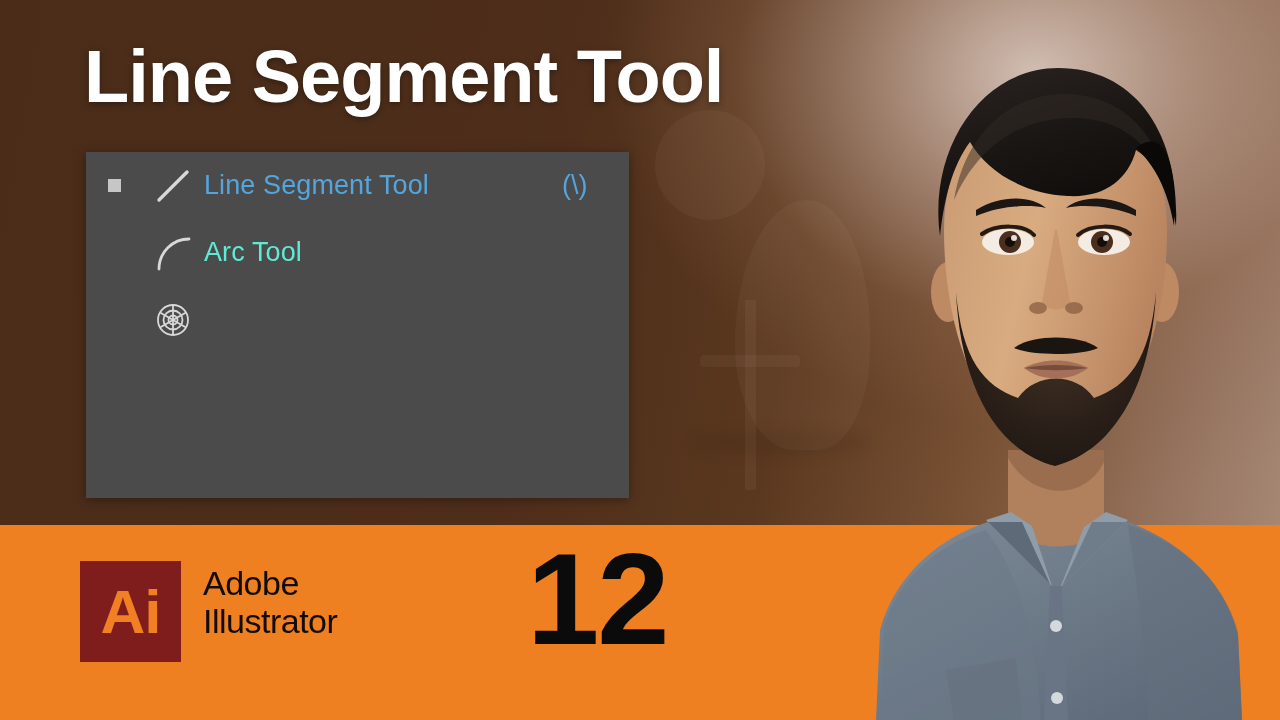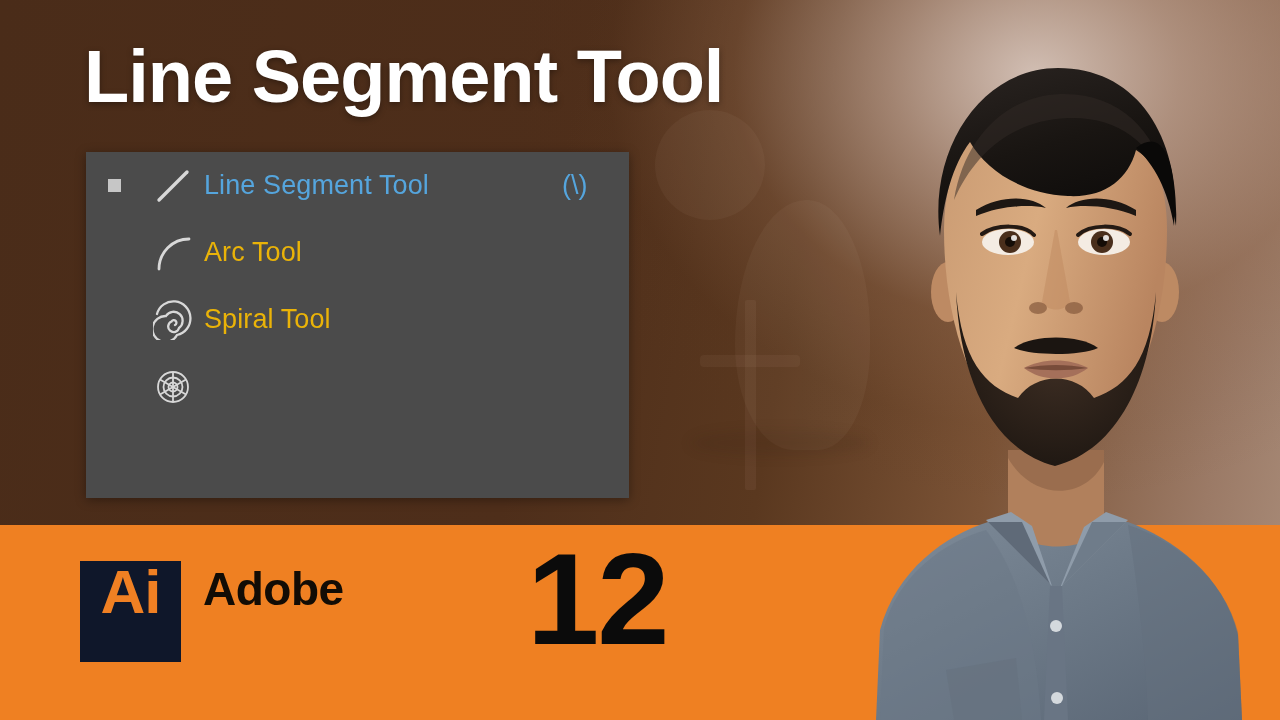--- a/index.html
+++ b/index.html
@@ -59,46 +59,46 @@
     position:relative; height:67px;
     display:flex; align-items:center;
   }
   .bullet-cell { width:56px; display:flex; justify-content:center; align-items:center; }
   .bullet {
     width:13px; height:13px; background:#c6c6c6; display:block;
   }
   .icon-cell { width:62px; display:flex; justify-content:center; align-items:center; }
   .icon-cell svg { display:block; }
   .lbl {
-    font-size:27px; color:#eab308; white-space:nowrap; letter-spacing:0.1px;
+    font-size:27px; color:#5eead4; white-space:nowrap; letter-spacing:0.1px;
   }
   .row.active .lbl { color:#55a5dd; }
   .shortcut {
     position:absolute; left:476px; font-size:27px; color:#55a5dd; white-space:nowrap;
   }
 
   
   #orangebar {
     position:absolute; left:0; top:525px; width:1280px; height:195px;
     background:#ef8022;
   }
 
   
   #ai-logo {
     position:absolute; left:80px; top:561px; width:101px; height:101px;
-    background:#0f172a;
-    display:flex; align-items:flex-start; justify-content:center;
+    background:#7f1d1d;
+    display:flex; align-items:center; justify-content:center;
   }
   #ai-logo-text {
     font-size:62px; font-weight:bold; color:#f08023;
     line-height:1; letter-spacing:-1px;
   }
   #brand {
     position:absolute; left:203px; top:564px;
-    color:#120c05; font-size:46px; font-weight:bold; line-height:1.12;
+    color:#120c05; font-size:34px; font-weight:normal; line-height:1.12;
     letter-spacing:-0.5px;
   }
   #brand div { white-space:nowrap; }
   #episode {
     position:absolute; left:527px; top:534px;
     font-size:130px; font-weight:bold; color:#0b0b0b;
     line-height:1; letter-spacing:-2px;
   }
 
   
@@ -137,30 +137,20 @@
     <div class="bullet-cell"></div>
     <div class="icon-cell">
       <svg width="40" height="40" viewBox="0 0 40 40">
           <path d="M6 36 A30 30 0 0 1 36 6" fill="none" stroke="#d8d8d8" stroke-width="2.8" stroke-linecap="round"></path>
         </svg>
     </div>
     <div class="lbl">Arc Tool</div>
     <div class="shortcut"></div>
   </div>
 
-  <div class="row">
-    <div class="bullet-cell"></div>
-    <div class="icon-cell">
-      <svg width="40" height="40" viewBox="0 0 40 40">
-        <path d="M4 14 A17 17 0 1 1 24 35 A13 13 0 1 1 13 16 A9 9 0 1 1 26 28 A5.5 5.5 0 1 1 18.5 21.5 A2.6 2.6 0 1 1 22 25" fill="none" stroke="#d8d8d8" stroke-width="2.3" stroke-linecap="round"></path>
-      </svg>
-    </div>
-    <div class="lbl">Spiral Tool</div>
-    <div class="shortcut"></div>
-  </div>
 
 
   <div class="row">
     <div class="bullet-cell"></div>
     <div class="icon-cell">
       <svg width="40" height="40" viewBox="0 0 40 40">
         <g stroke="#d8d8d8" stroke-width="1.8" fill="none">
           <circle cx="20" cy="20" r="15"></circle>
           <circle cx="20" cy="20" r="9.5"></circle>
           <circle cx="20" cy="20" r="4.5"></circle>
@@ -175,20 +165,21 @@
 </div>
 
 <div id="orangebar"></div>
 
 <div id="ai-logo">
   <span id="ai-logo-text">Ai</span>
 </div>
 
 <div id="brand">
   <div>Adobe</div>
+  <div>Illustrator</div>
 </div>
 
 <div id="episode">12</div>
 
 <div id="person">
   <svg width="430" height="690" viewBox="0 0 430 690">
     <defs>
       <linearGradient id="shirtG" x1="0" y1="0" x2="1" y2="1">
         <stop offset="0%" stop-color="#7e8b99"></stop>
         <stop offset="45%" stop-color="#6d7a88"></stop>

